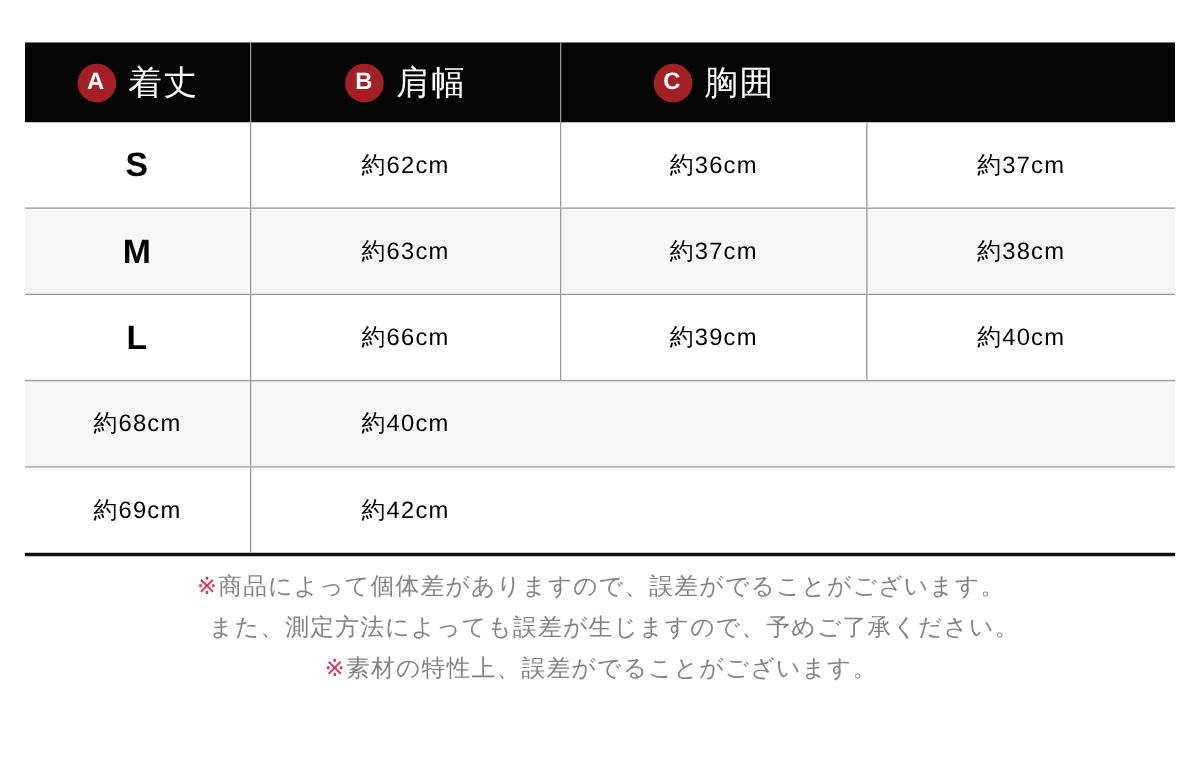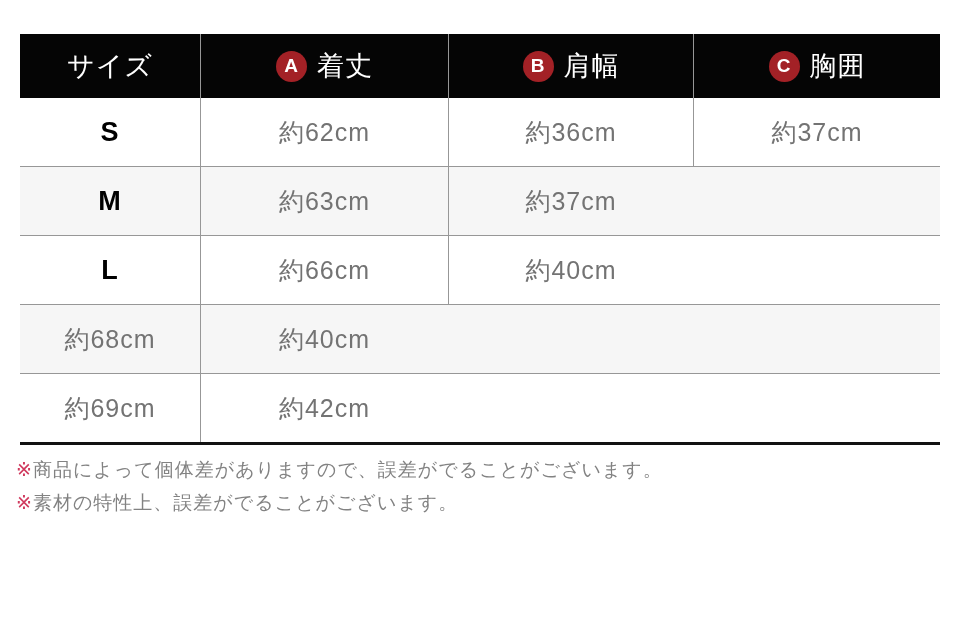--- a/index.html
+++ b/index.html
@@ -70,32 +70,33 @@
   .body-row + .body-row {
     border-top: 1px solid #979797;
   }
   .size-label {
     font-size: 27px;
     font-weight: 800;
     color: #000000;
     letter-spacing: 1px;
   }
   .value {
-    font-size: 25px;
-    color: #737373;
+    font-size: 19px;
+    color: #000000;
     letter-spacing: 1px;
   }
   .notes {
     position: absolute;
     left: 16px;
     top: 453px;
     width: 930px;
     font-size: 19px;
     color: #828282;
     letter-spacing: 1px;
+    text-align: center;
   }
   .note {
     margin: 0;
     line-height: 33px;
     display: block;
   }
   .note .marker {
     color: #d03a5e;
   }
   .note.continuation {
@@ -103,21 +104,20 @@
   }
 </style>
 </head>
 <body>
 
 <div class="page">
 
   <div class="size-table">
 
     <div class="row header-row">
-      <div class="cell">サイズ</div>
       <div class="cell">
         <span class="badge">A</span>
         <span>着丈</span>
       </div>
       <div class="cell">
         <span class="badge">B</span>
         <span>肩幅</span>
       </div>
       <div class="cell">
         <span class="badge">C</span>
@@ -129,42 +129,45 @@
       <div class="cell size-label">S</div>
       <div class="cell value">約62cm</div>
       <div class="cell value">約36cm</div>
       <div class="cell value">約37cm</div>
     </div>
 
     <div class="row body-row alt">
       <div class="cell size-label">M</div>
       <div class="cell value">約63cm</div>
       <div class="cell value">約37cm</div>
+      <div class="cell value">約38cm</div>
     </div>
 
     <div class="row body-row">
       <div class="cell size-label">L</div>
       <div class="cell value">約66cm</div>
+      <div class="cell value">約39cm</div>
       <div class="cell value">約40cm</div>
     </div>
 
     <div class="row body-row alt">
       <div class="cell value">約68cm</div>
       <div class="cell value">約40cm</div>
     </div>
 
     <div class="row body-row">
       <div class="cell value">約69cm</div>
       <div class="cell value">約42cm</div>
     </div>
 
   </div>
 
   <div class="notes">
     <p class="note">
       <span class="marker">※</span><span>商品によって個体差がありますので、誤差がでることがございます。</span>
     </p>
+    <p class="note continuation">また、測定方法によっても誤差が生じますので、予めご了承ください。</p>
     <p class="note">
       <span class="marker">※</span><span>素材の特性上、誤差がでることがございます。</span>
     </p>
   </div>
 
 </div>
 
 </body></html>

